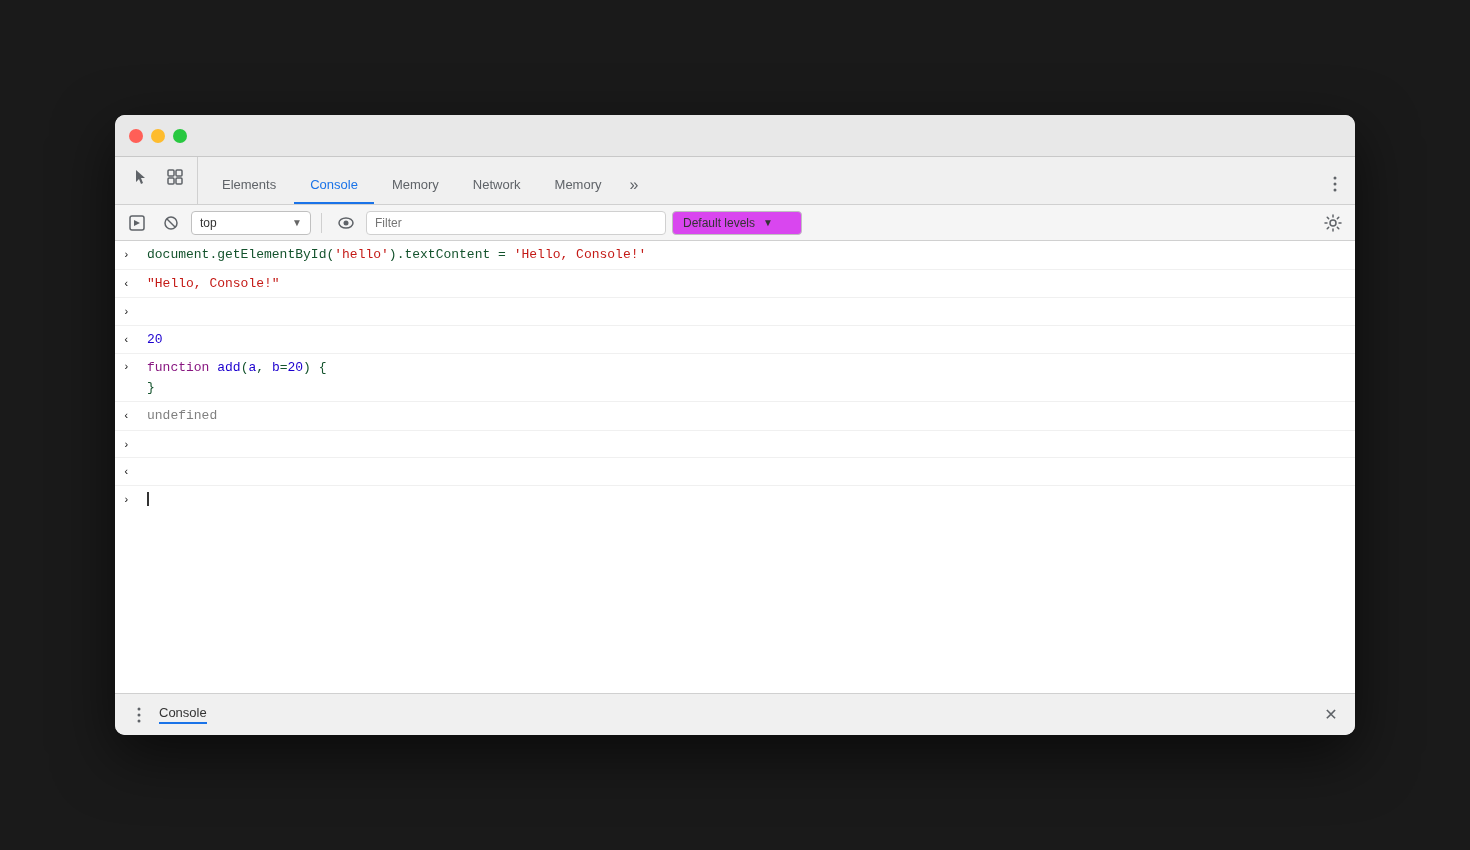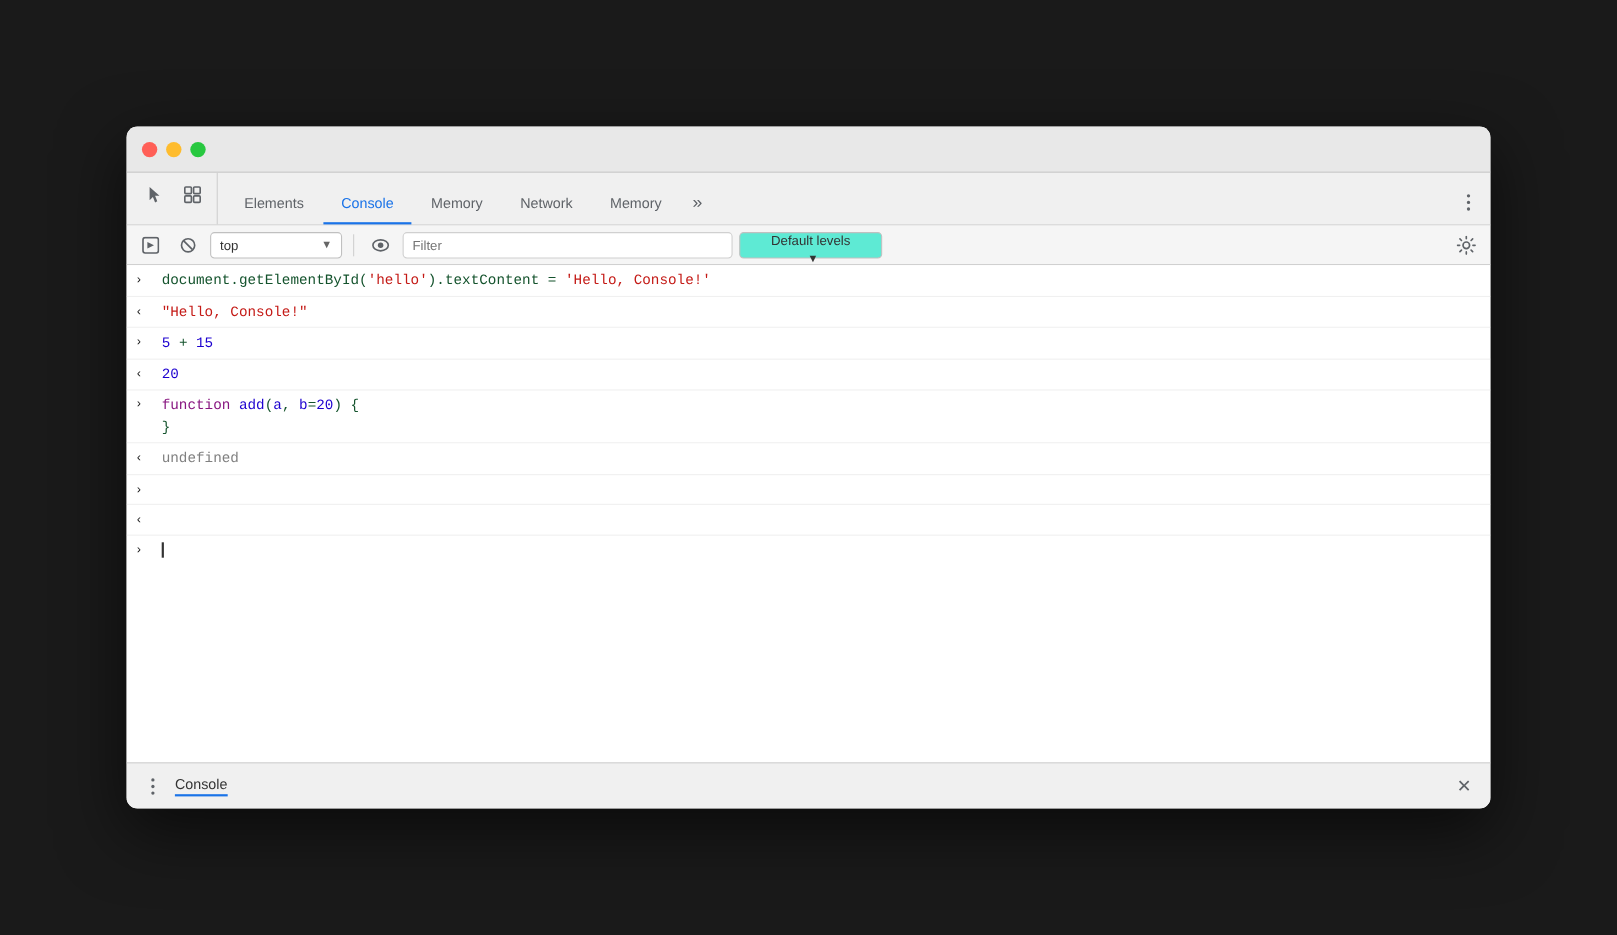--- a/index.html
+++ b/index.html
@@ -233,26 +233,25 @@
     }
 
     .levels-dropdown {
       display: flex;
       align-items: center;
       gap: 4px;
       padding: 0 10px;
       height: 24px;
       border: 1px solid #c0c0c0;
       border-radius: 4px;
-      background: #5eead4;
+      background: #d946ef;
       cursor: pointer;
       font-size: 12px;
       color: #333;
       min-width: 130px;
-      flex-direction: column;
     }
 
     .toolbar-spacer {
       flex: 1;
     }
 
     .gear-btn {
       width: 28px;
       height: 28px;
       display: flex;
@@ -501,23 +500,20 @@
 
     <div class="console-line">
       <span class="console-arrow output-arrow">‹</span>
       <span class="console-content">
         <span class="output-string">"Hello, Console!"</span>
       </span>
     </div>
 
     <div class="console-line">
       <span class="console-arrow input-arrow">›</span>
-      <span class="console-content">
-        <span class="number">5</span><span class="plain"> + </span><span class="number">15</span>
-      </span>
     </div>
 
     <div class="console-line">
       <span class="console-arrow output-arrow">‹</span>
       <span class="console-content">
         <span class="output-number">20</span>
       </span>
     </div>
 
     <div class="console-line" style="align-items:flex-start;">

